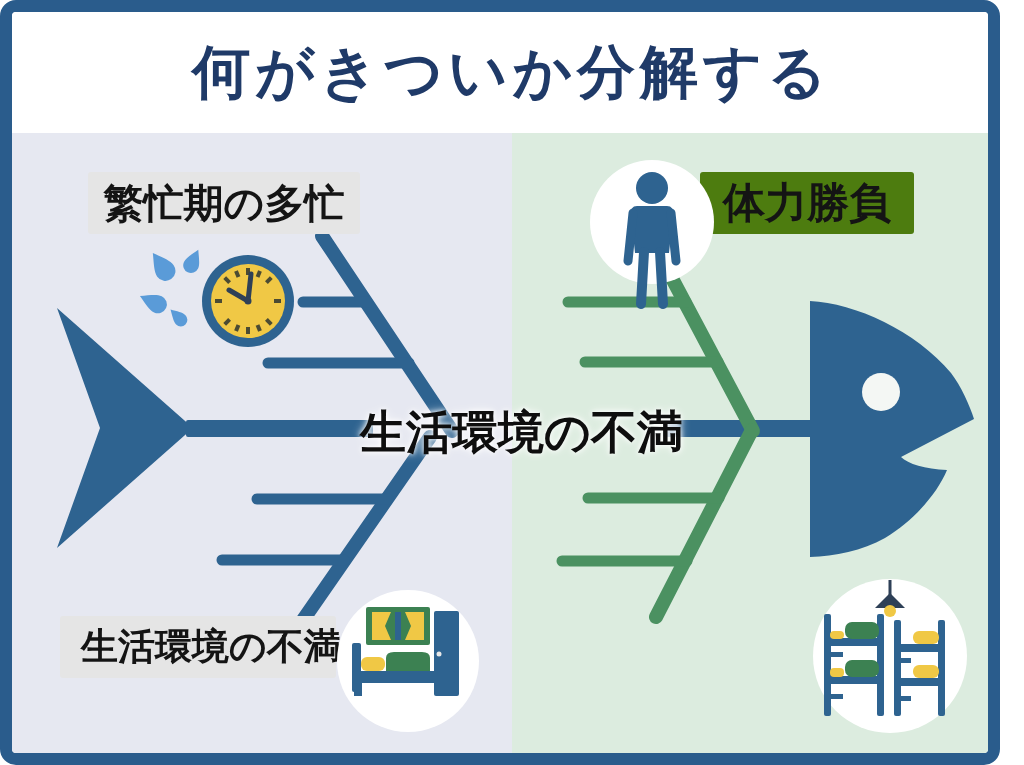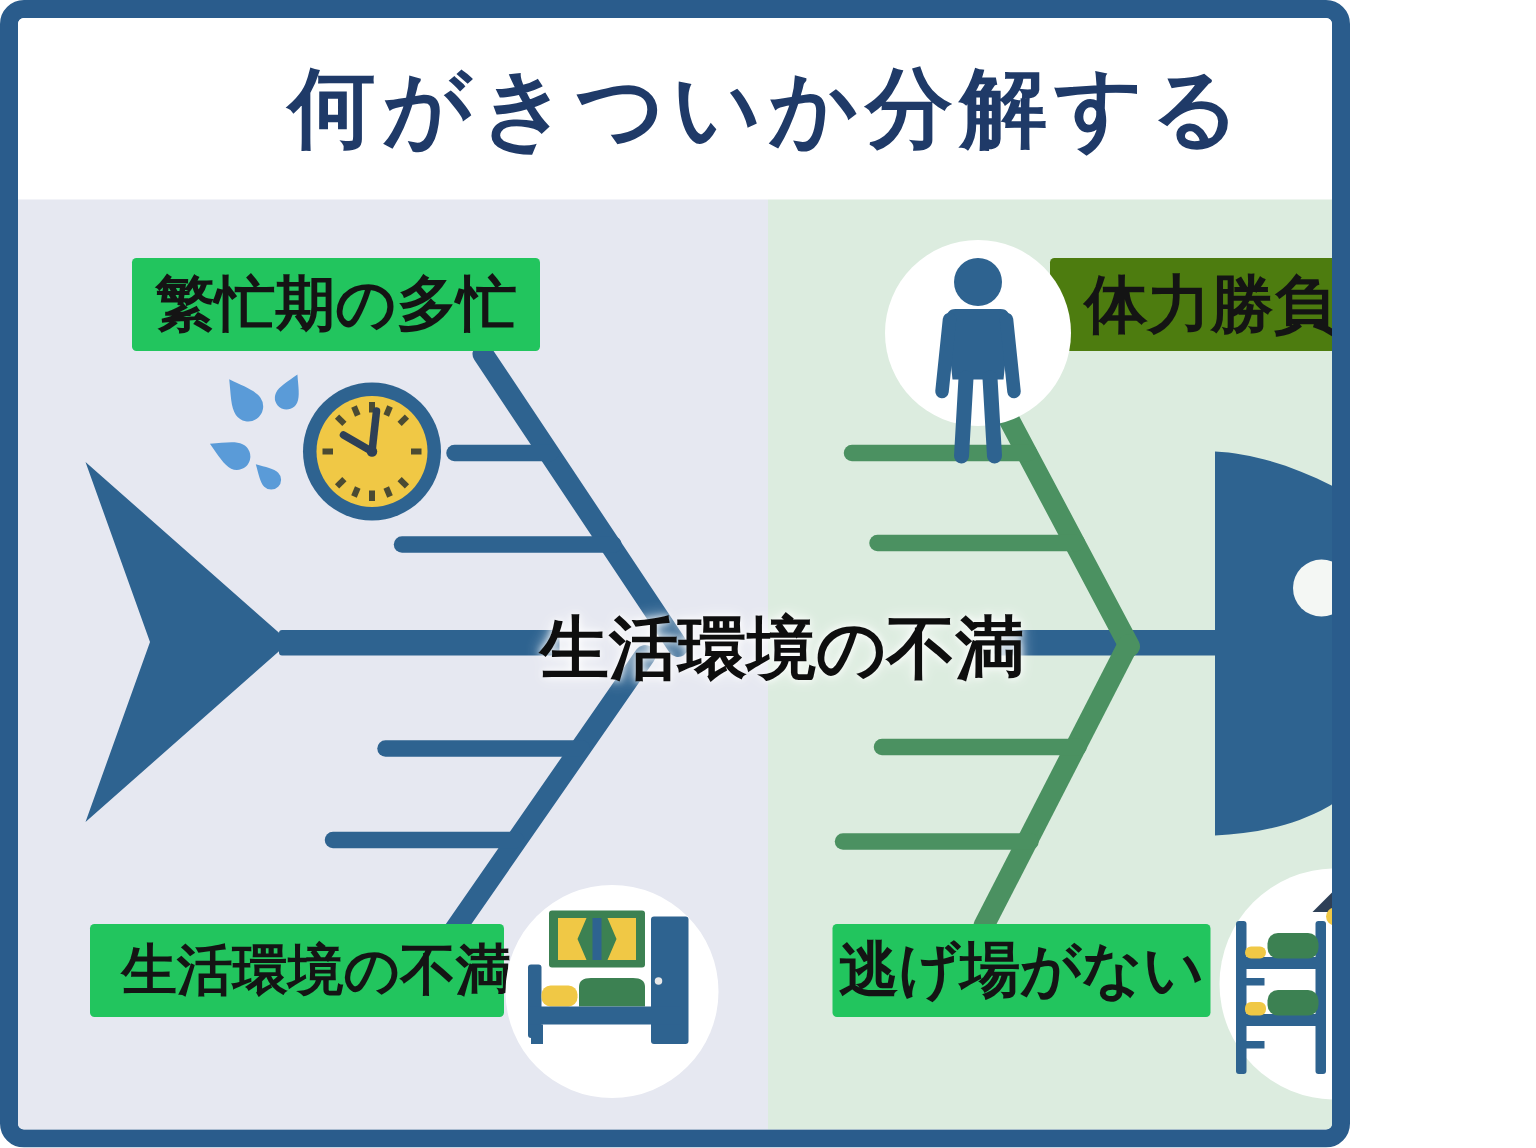--- a/index.html
+++ b/index.html
@@ -1,19 +1,19 @@
 <!DOCTYPE html>
 <html><head>
 <meta charset="utf-8">
 <style>
   html,body{margin:0;padding:0;background:#fff;}
   *{box-sizing:border-box;}
   body{font-family:"Liberation Sans","DejaVu Sans",sans-serif;}
   .frame{
-    position:relative;width:900px;height:765px;
+    position:relative;width:1000px;height:765px;
     border:12px solid #2a5c8c;border-radius:16px;
     overflow:hidden;background:#ffffff;
   }
   .header{
     position:absolute;left:0;top:0;width:1000px;height:121px;
     background:#ffffff;display:flex;align-items:center;justify-content:center;
     z-index:0;
   }
   .title{
     font-size:58px;font-weight:900;color:#1f3a68;letter-spacing:5px;
@@ -23,21 +23,21 @@
   .panel-left{left:0;background:#e6e8f1;}
   .panel-right{left:500px;background:#dcecdf;}
   svg.layer{position:absolute;left:0;top:0;width:1000px;height:741px;pointer-events:none;}
   #bones{z-index:1;}
   #icons{z-index:3;}
   .badge{
     position:absolute;height:62px;line-height:62px;text-align:center;
     font-weight:900;color:#141414;border-radius:3px;z-index:2;
     white-space:nowrap;
   }
-  .badge-light{background:#22c55e;}
+  .badge-light{background:#e5e5e5;}
   .badge-dark{background:#4d7c0f;}
   #badge-lt{left:76px;top:160px;width:272px;font-size:40px;}
   #badge-rt{left:688px;top:160px;width:214px;font-size:42px;}
   #badge-lb{left:48px;top:604px;width:276px;font-size:37px;padding-left:21px;}
   #badge-rb{left:543px;top:604px;width:252px;font-size:40px;}
   .center-label{
     position:absolute;left:348px;top:390px;width:320px;height:60px;
     line-height:60px;text-align:center;font-size:46px;font-weight:900;color:#0e0e0e;
     z-index:4;white-space:nowrap;
     text-shadow:0 0 5px rgba(255,255,255,.95),0 0 10px rgba(255,255,255,.85);
@@ -82,21 +82,20 @@
       <line x1="568" y1="302" x2="686" y2="302" stroke-width="11"></line>
       <line x1="585" y1="362" x2="718" y2="362" stroke-width="11"></line>
       <line x1="588" y1="498" x2="719" y2="498" stroke-width="11"></line>
       <line x1="562" y1="561" x2="687" y2="561" stroke-width="11"></line>
     </g>
   </svg>
 
   <div id="badge-lt" class="badge badge-light">繁忙期の多忙</div>
   <div id="badge-rt" class="badge badge-dark">体力勝負</div>
   <div id="badge-lb" class="badge badge-light">生活環境の不満</div>
-  <div id="badge-rb" class="badge badge-light">逃げ場がない</div>
 
   <svg id="icons" class="layer" viewBox="12 12 1000 741">
 
     <g fill="#5a9bd8">
       <path transform="translate(162,266) rotate(-35)" d="M0,-16 C5,-7 10,0 10,6 A10,10 0 1 1 -10,6 C-10,0 -5,-7 0,-16 Z"></path>
       <path transform="translate(193,261) rotate(25) scale(0.78)" d="M0,-16 C5,-7 10,0 10,6 A10,10 0 1 1 -10,6 C-10,0 -5,-7 0,-16 Z"></path>
       <path transform="translate(153,302) rotate(-65) scale(0.9)" d="M0,-16 C5,-7 10,0 10,6 A10,10 0 1 1 -10,6 C-10,0 -5,-7 0,-16 Z"></path>
       <path transform="translate(178,317) rotate(-45) scale(0.66)" d="M0,-16 C5,-7 10,0 10,6 A10,10 0 1 1 -10,6 C-10,0 -5,-7 0,-16 Z"></path>
     </g>
 

